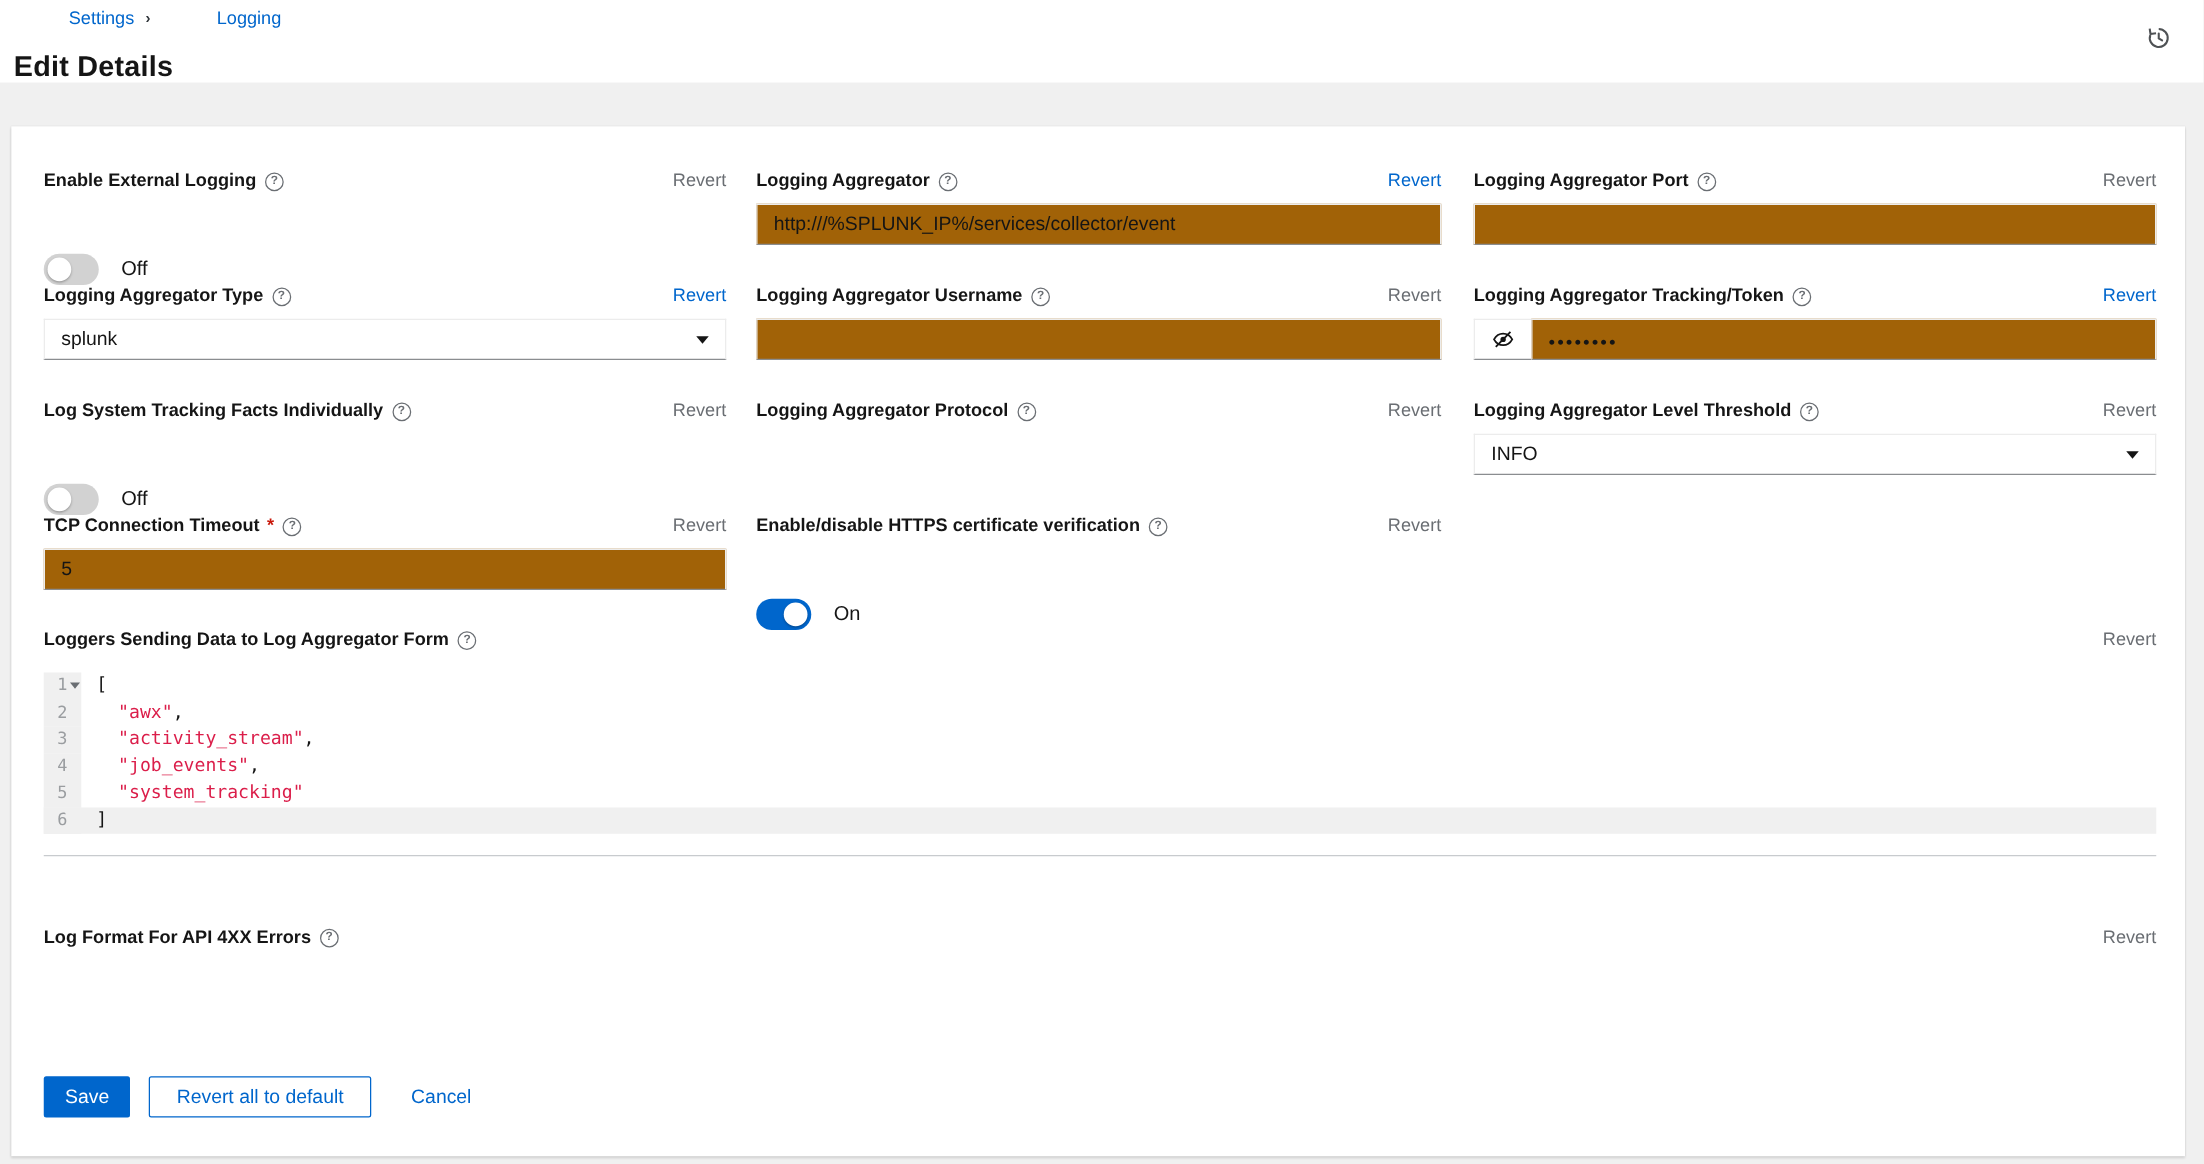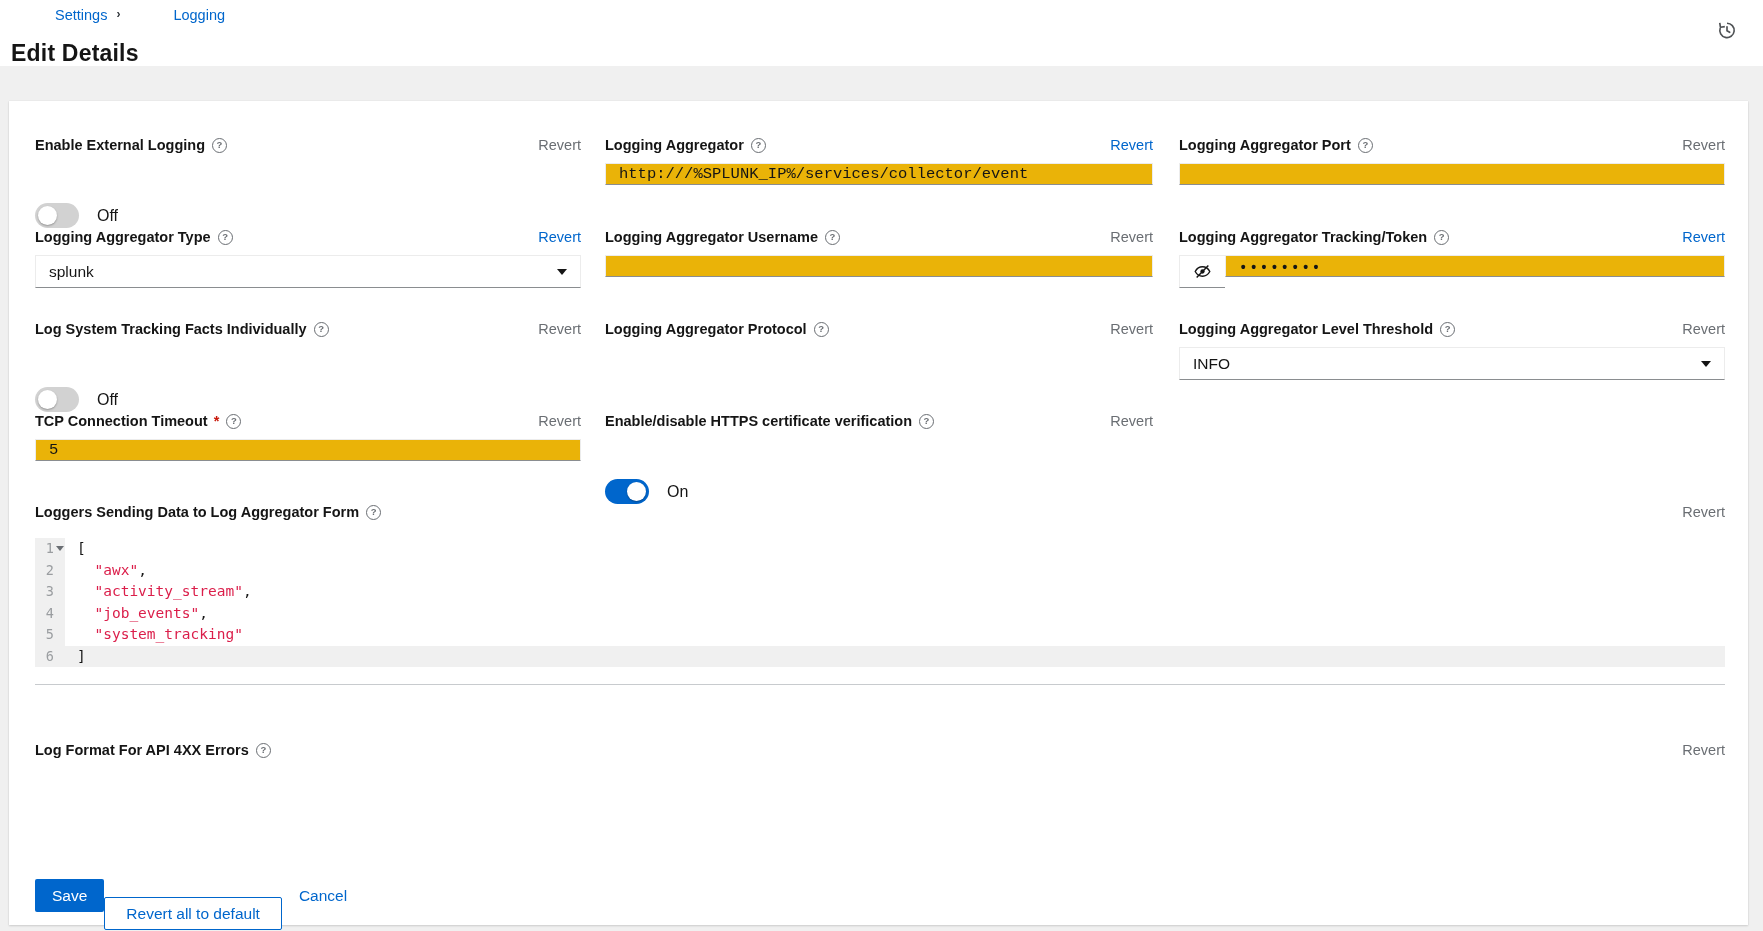--- a/index.html
+++ b/index.html
@@ -27,21 +27,21 @@
   .r5 { top:403px; } .r6 { top:641px; }
 
   .label-row { display:flex; justify-content:space-between; align-items:flex-start; height:20px; margin-bottom:6px; }
   .label-left { display:inline-flex; align-items:center; gap:7px; font-size:14.5px; font-weight:700; color:#151515; }
   .req { color:#c9190b; font-weight:700; margin-left:-1px; }
   .help-icon { width:15px; height:15px; border:1px solid #6a6e73; border-radius:50%; color:#6a6e73; font-size:9.5px; font-weight:700; display:inline-flex; align-items:center; justify-content:center; line-height:1; }
   .revert { font-size:14.5px; color:#6a6e73; }
   .revert.active { color:#0066cc; cursor:pointer; }
 
   .control { height:33px; }
-  .tinput { width:100%; height:22px; background:#eab308; border:1px solid #ececec; border-bottom:1px solid #8a8d90; padding:0 13px; font-family:Liberation Mono, monospace; font-size:15.5px; color:#151515; outline:none; }
+  .tinput { width:100%; height:33px; background:#a16207; border:1px solid #ececec; border-bottom:1px solid #8a8d90; padding:0 13px; font-family:Liberation Sans, sans-serif; font-size:15.5px; color:#151515; outline:none; }
   .select { width:100%; height:33px; background:#fff; border:1px solid #ececec; border-bottom:1px solid #8a8d90; padding:0 13px; display:flex; align-items:center; justify-content:space-between; font-size:15.5px; color:#151515; cursor:pointer; }
   .caret-down { width:0; height:0; border-left:5px solid transparent; border-right:5px solid transparent; border-top:6px solid #151515; }
 
   .toggle-wrap { display:flex; align-items:center; gap:18px; height:33px;margin-top:42px; }
   .switch { position:relative; width:44px; height:25px; border-radius:13px; background:#d2d2d2; cursor:pointer; flex:none; }
   .switch .knob { position:absolute; left:3px; top:3px; width:19px; height:19px; border-radius:50%; background:#fff; box-shadow:0 1px 2px rgba(0,0,0,.3); }
   .switch.on { background:#0066cc; }
   .switch.on .knob { left:auto; right:3px; }
   .switch-label { font-size:16px; color:#151515; }
 
@@ -52,24 +52,24 @@
   
   .editor { position:absolute; left:26px; top:432px; width:1690px; height:152px; background:#fff; border-bottom:1px solid #c8cbce; padding-top:5px; font-family:"DejaVu Sans Mono", monospace; font-size:14.5px; }
   .ed-line { display:flex; height:21.5px; line-height:21.5px; }
   .ed-line.active { background:#f0f0f0; }
   .gut { width:30px; flex:none; background:#f0f0f0; color:#9a9da0; text-align:right; padding-right:11px; position:relative; font-size:13.5px; }
   .fold-caret { position:absolute; right:1px; top:8px; width:0; height:0; border-left:4px solid transparent; border-right:4px solid transparent; border-top:5px solid #6a6e73; }
   .code { padding-left:12px; white-space:pre; color:#151515; }
   .tok-s { color:#db1e4a; }
 
   
-  .actions { position:absolute; left:26px; top:760px; display:flex; align-items:center; }
+  .actions { position:absolute; left:26px; top:760px; display:flex; align-items:center; gap:15px; }
   .btn { height:33px; font-family:"Liberation Sans", sans-serif; font-size:15.5px; border-radius:2px; cursor:pointer; display:inline-flex; align-items:center; justify-content:center; }
   .btn-primary { background:#0066cc; color:#fff; border:none; padding:0 17px; }
-  .btn-secondary { background:#fff; color:#0066cc; border:1px solid #0066cc; padding:0 21px;margin-top:36px; }
+  .btn-secondary { background:#fff; color:#0066cc; border:1px solid #0066cc; padding:0 21px; }
   .btn-link { background:none; border:none; color:#0066cc; padding:0; margin-left:17px;text-align:center; }
 </style>
 </head>
 <body>
 
 <div id="app">
 
   <div class="topbar">
     <div class="breadcrumb">
       <span class="crumb">Settings</span>

